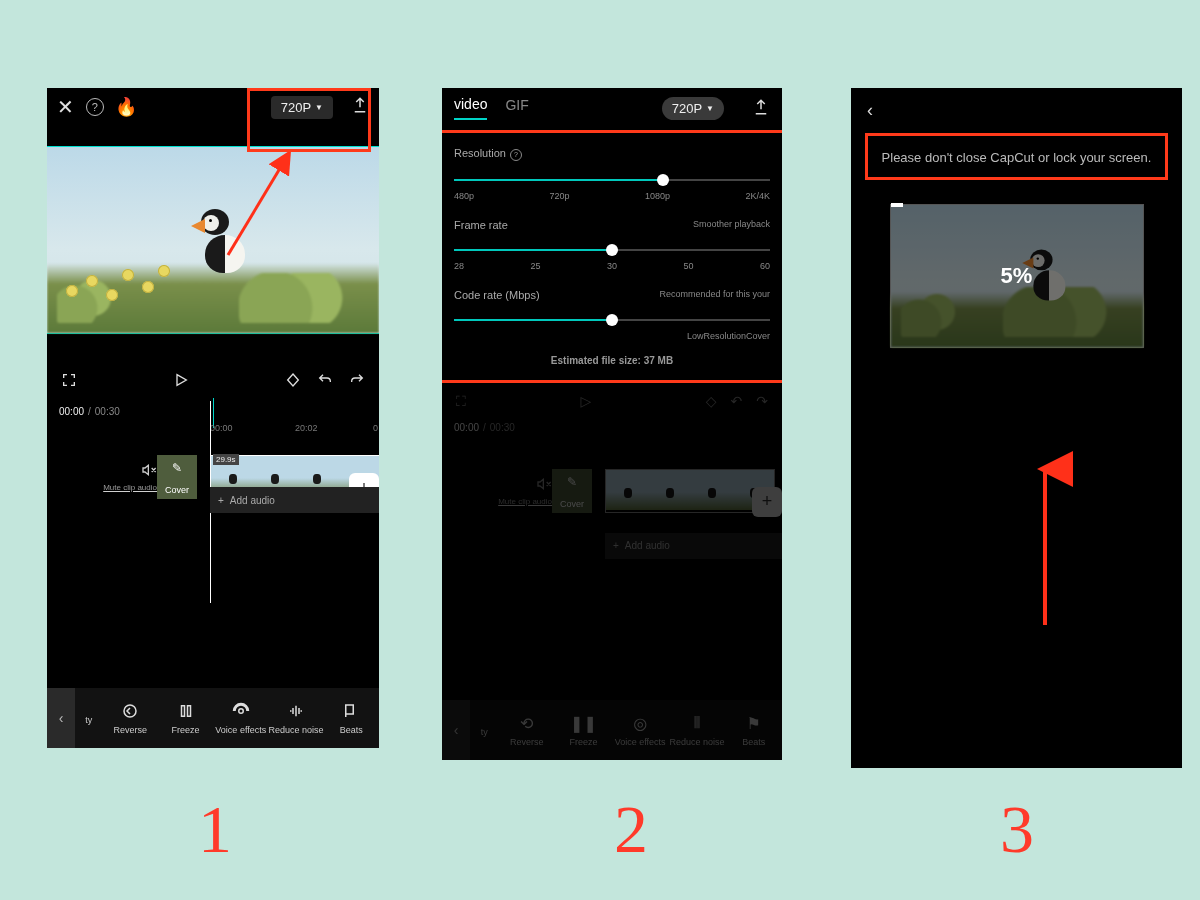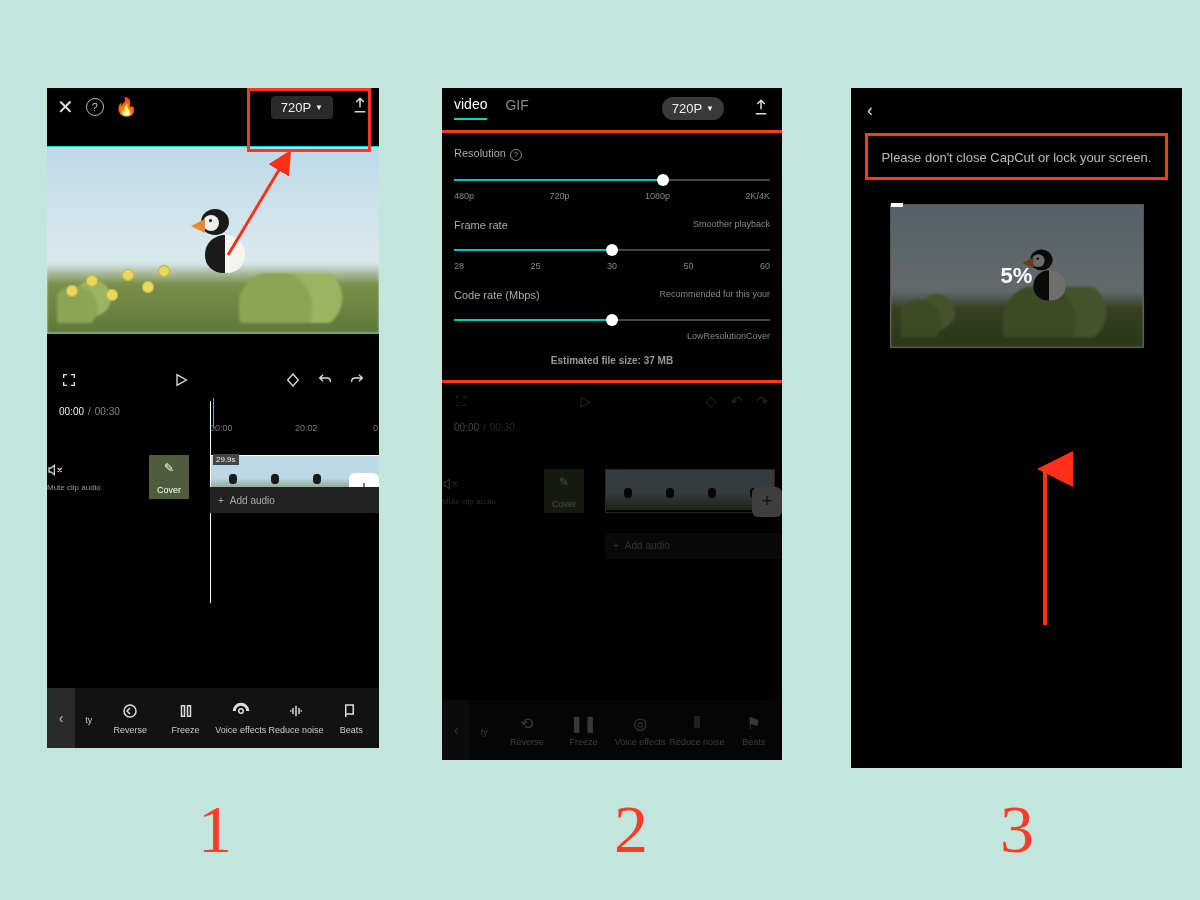--- a/index.html
+++ b/index.html
@@ -72,21 +72,21 @@
   .ph-line { position:absolute; left:50%; top:58px; width:1px; height:18px; background:#00d5c8; }
   .ph-line2 { position:absolute; left:50%; top:310px; width:1px; height:30px; background:#00d5c8; }
   .playbar { display:flex; align-items:center; justify-content:space-between; padding:0 14px; height:36px; margin-top:30px; }
   .playbar svg, .playbar .ic { color:#ddd; }
   .timecode { display:flex; gap:4px; padding:6px 12px; font-size:10px; color:#888; }
   .timecode .cur { color:#eee; }
   .timeline { position:relative; height:140px; }
   .tick-row { position:relative; height:14px; color:#777; font-size:9px; }
   .tick-row span { position:absolute; top:0; }
   .clip-row { position:relative; height:44px; margin-top:18px; display:flex; align-items:center; }
-  .mute-col { width:102px; text-align:left; }
+  .mute-col { width:110px; text-align:right;text-decoration:underline; }
   .mute-col .ic { font-size:14px; color:#ccc; }
   .mute-col .lbl { font-size:8px; color:#999; margin-top:2px; }
   .cover-th { width:40px; height:40px; background:#6a7d52; position:relative; display:flex; align-items:flex-end; justify-content:center; color:#fff; font-size:9px; padding-bottom:4px; }
   .cover-th::before { content:""; position:absolute; inset:0; background:rgba(0,0,0,.25); }
   .cover-th .pen { position:absolute; top:6px; left:50%; transform:translateX(-50%); font-size:12px; }
   .clips { position:absolute; left:163px; top:0; height:42px; display:flex; border:1.5px solid #fff; }
   .clip { width:42px; height:40px; background:linear-gradient(#bcd8e6 55%,#6a8048); position:relative; }
   .clip::after { content:""; position:absolute; left:18px; top:18px; width:8px; height:10px; background:#1a1a1a; border-radius:40%; }
   .dur-tag { position:absolute; left:166px; top:-1px; background:#444; color:#eee; font-size:8px; padding:1px 3px; z-index:2; }
   .add-btn { position:absolute; right:0; top:18px; width:30px; height:30px; background:#fff; border-radius:6px; display:flex; align-items:center; justify-content:center; color:#333; font-size:18px; }

